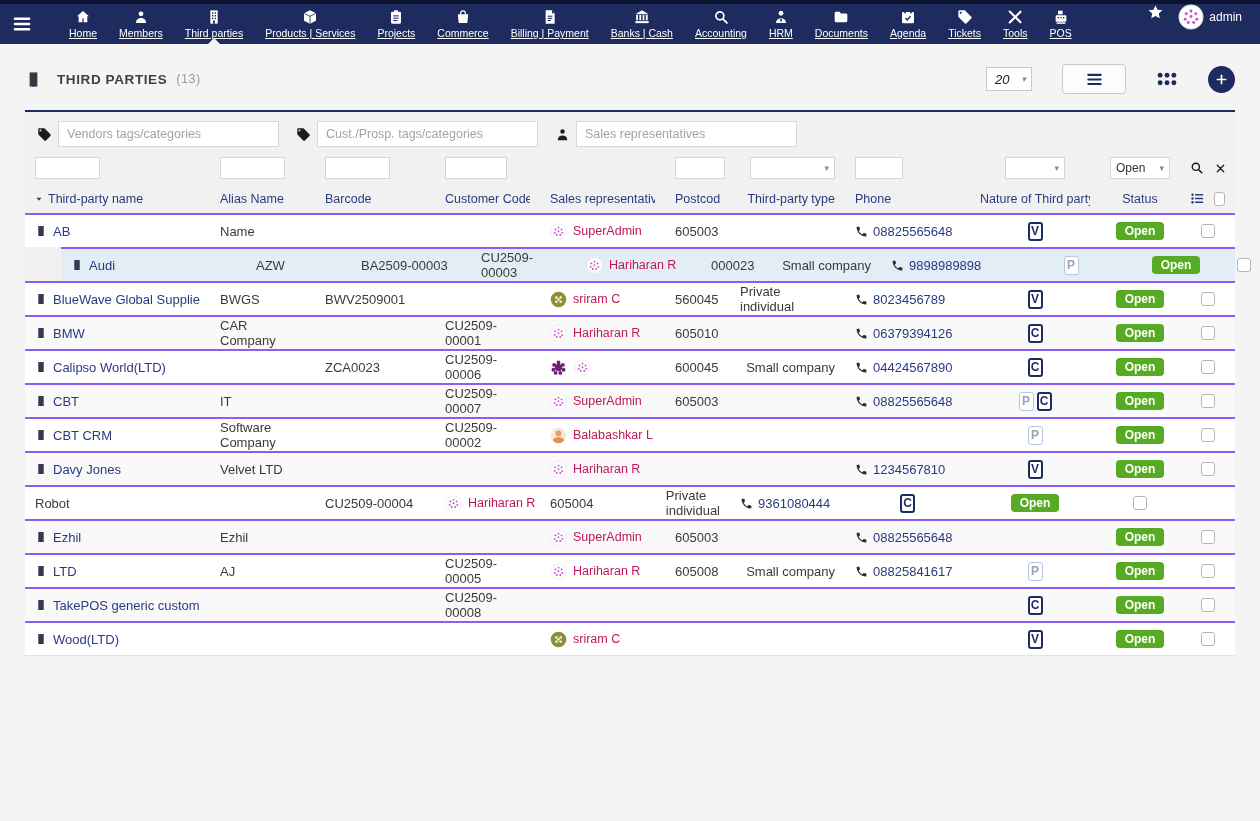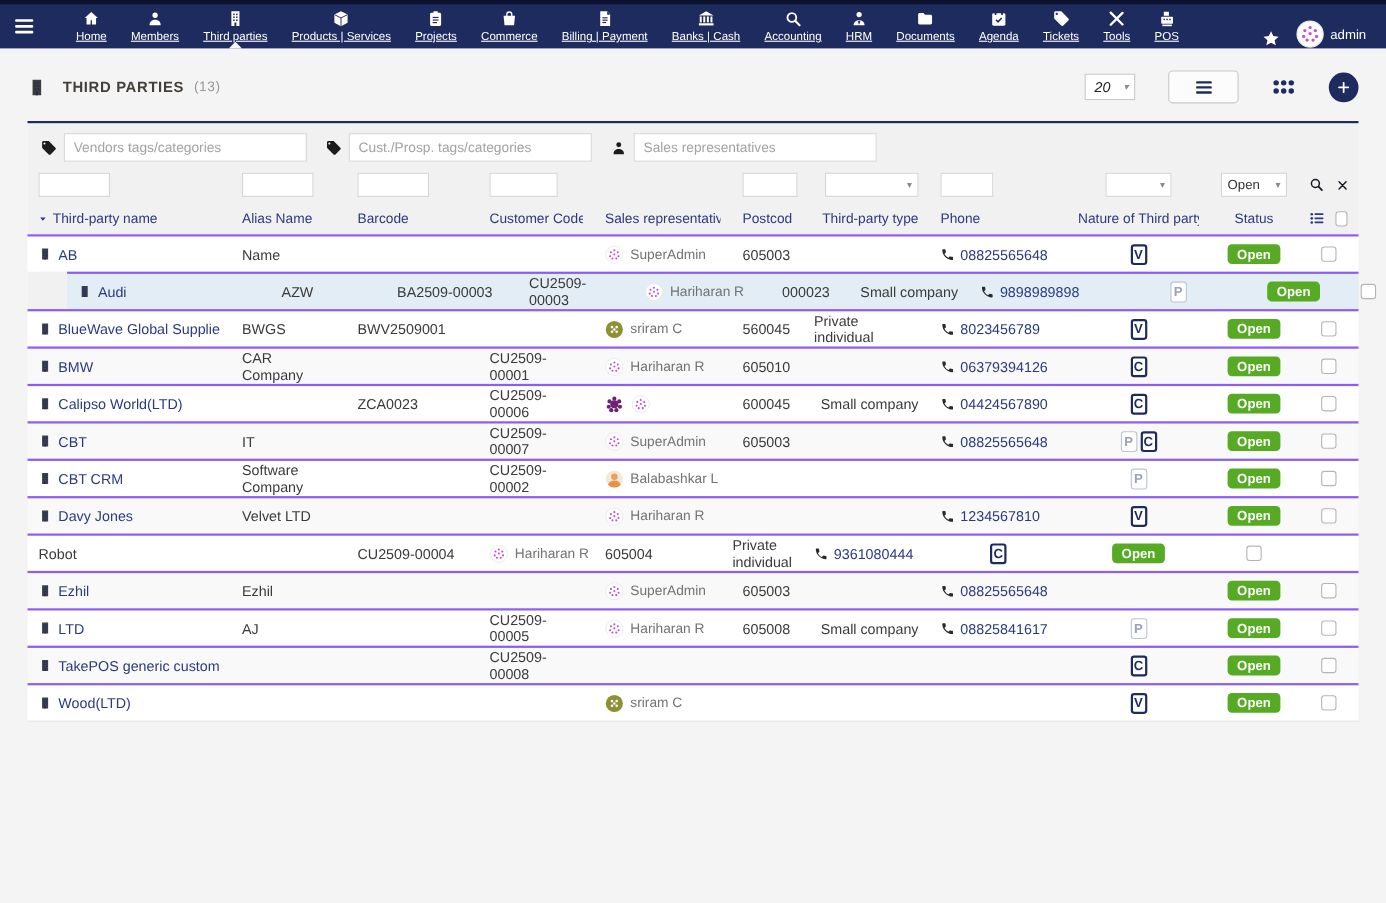--- a/index.html
+++ b/index.html
@@ -10,21 +10,21 @@
   .topnav { height:44px; background:#1e2b5e; border-top:4px solid #0b1230;
     display:flex; align-items:stretch; color:#fff; position:relative; }
   .hamburger { width:44px; display:flex; align-items:center; justify-content:center; cursor:pointer; }
   .nav-items { display:flex; align-items:stretch; margin-left:14px;text-decoration:underline; }
   .nav-item { display:flex; flex-direction:column; align-items:center; justify-content:center;
     padding:0 11px; gap:2px; cursor:pointer; position:relative; }
   .nav-item .nv-icon { height:16px; display:flex; align-items:center; }
   .nav-item .nv-label { font-size:10.5px; white-space:nowrap; }
   .nav-item.active::after { content:""; position:absolute; bottom:0; left:50%; margin-left:-6px;
     border-left:6px solid transparent; border-right:6px solid transparent; border-bottom:6px solid #f4f4f4; }
-  .nav-right { margin-left:auto; display:flex; align-items:flex-end; gap:14px; padding-right:18px; }
+  .nav-right { margin-left:auto; display:flex; align-items:flex-start; gap:14px; padding-right:18px; }
   .nav-user { display:flex; align-items:center; gap:5px; cursor:pointer; }
   .nav-user .nv-label { font-size:12px; }
 
   
   .page-header { display:flex; align-items:center; padding:20px 25px 16px 25px; }
   .ph-title { display:flex; align-items:center; gap:9px; }
   .ph-title .t-text { font-size:13.5px; font-weight:bold; color:#443f3a; letter-spacing:.6px; }
   .ph-title .t-count { font-size:12.5px; color:#9a9a9a; letter-spacing:.5px; }
   .ph-controls { margin-left:auto; display:flex; align-items:center; gap:30px;font-style:italic; }
   .sel-box { background:#fff; border:1px solid #c9c9c9; height:24px; min-width:46px;
@@ -65,21 +65,21 @@
   .hr-actions .fields-ico { color:#2b3a80; cursor:pointer; display:flex; }
 
   .data-row { height:34px; background:#fff; border-top:2px solid #8b5cf6; font-size:13px; color:#3a3a3a; }
   .data-row.stripe { background:#f9f9f9; }
   .data-row.hl { background:#e2edf6;margin-left:36px; }
   .rows-box { border-bottom:1px solid #e4e4e4; }
 
   .tp-link { color:#2b3a80; text-decoration:none; white-space:nowrap; overflow:hidden; cursor:pointer; }
   .b-icon { color:#3e3e4e; display:flex; margin-right:6px; flex:none; }
   .rep { display:flex; align-items:center; gap:6px; cursor:pointer; }
-  .rep .rep-name { color:#737373; font-size:12.5px; white-space:nowrap; }
+  .rep .rep-name { color:#be185d; font-size:12.5px; white-space:nowrap; }
   .phone-cell { display:flex; align-items:center; gap:5px; cursor:pointer; }
   .phone-cell .ph-num { color:#2b3a80; }
   .phone-cell .ph-ico { color:#2a2a2a; display:flex; }
 
   .nature-badge { width:15px; height:19px; border-radius:3px; display:inline-flex; align-items:center;
     justify-content:center; font-size:12px; font-weight:bold; margin:0 1.5px; background:#fff; }
   .nb-dark { border:2px solid #1e2b5e; color:#1e2b5e; }
   .nb-light { border:1.5px solid #bcc3da; color:#9aa1b8; }
 
   .status-badge { background:#57ab24; color:#fff; font-size:12px; font-weight:bold;

